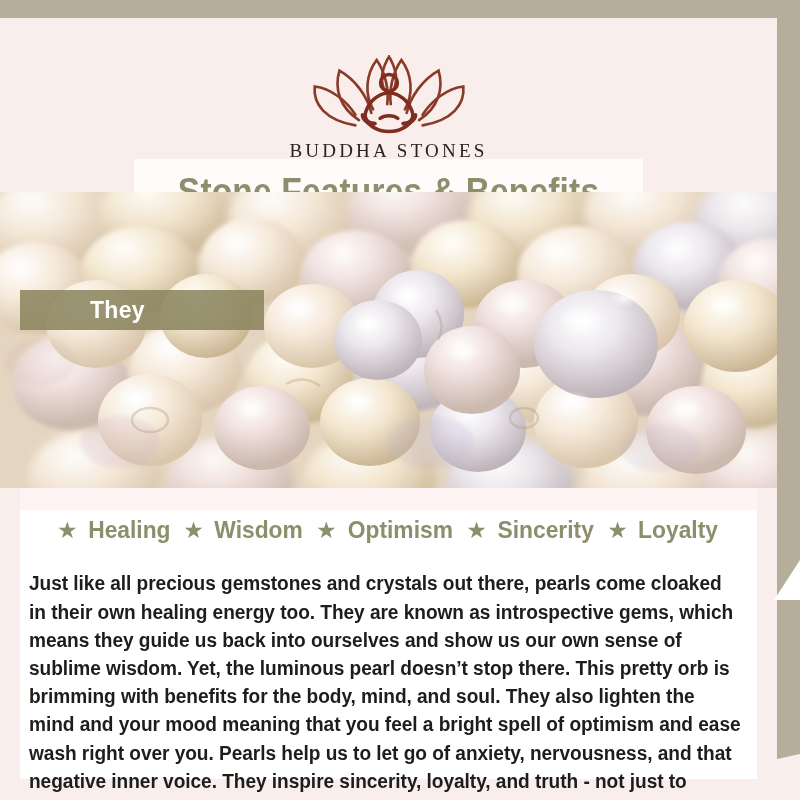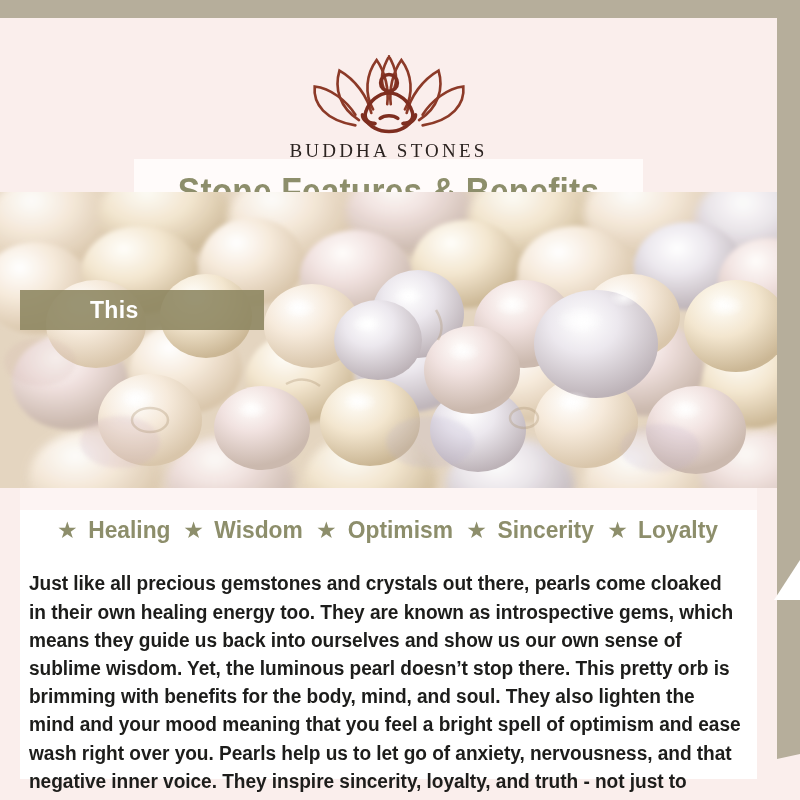--- a/index.html
+++ b/index.html
@@ -328,21 +328,21 @@
         <g opacity="0.35" fill="none" stroke="#b09878" stroke-width="2.5">
           <ellipse cx="150" cy="228" rx="18" ry="12"></ellipse>
           <ellipse cx="524" cy="226" rx="14" ry="10"></ellipse>
           <path d="M286 192 q18 -10 34 2"></path>
           <path d="M436 118 q10 16 2 30"></path>
         </g>
       </svg>
     </div>
 
     <div class="name-banner">
-      <span class="name-text">This</span>
+      <span class="name-text">They</span>
     </div>
 
     <div class="content">
       <div class="content-tint"></div>
 
       <div class="features">
         <span class="feat">
           <span class="star">★</span>
           <span class="feat-label">Healing</span>
         </span>

